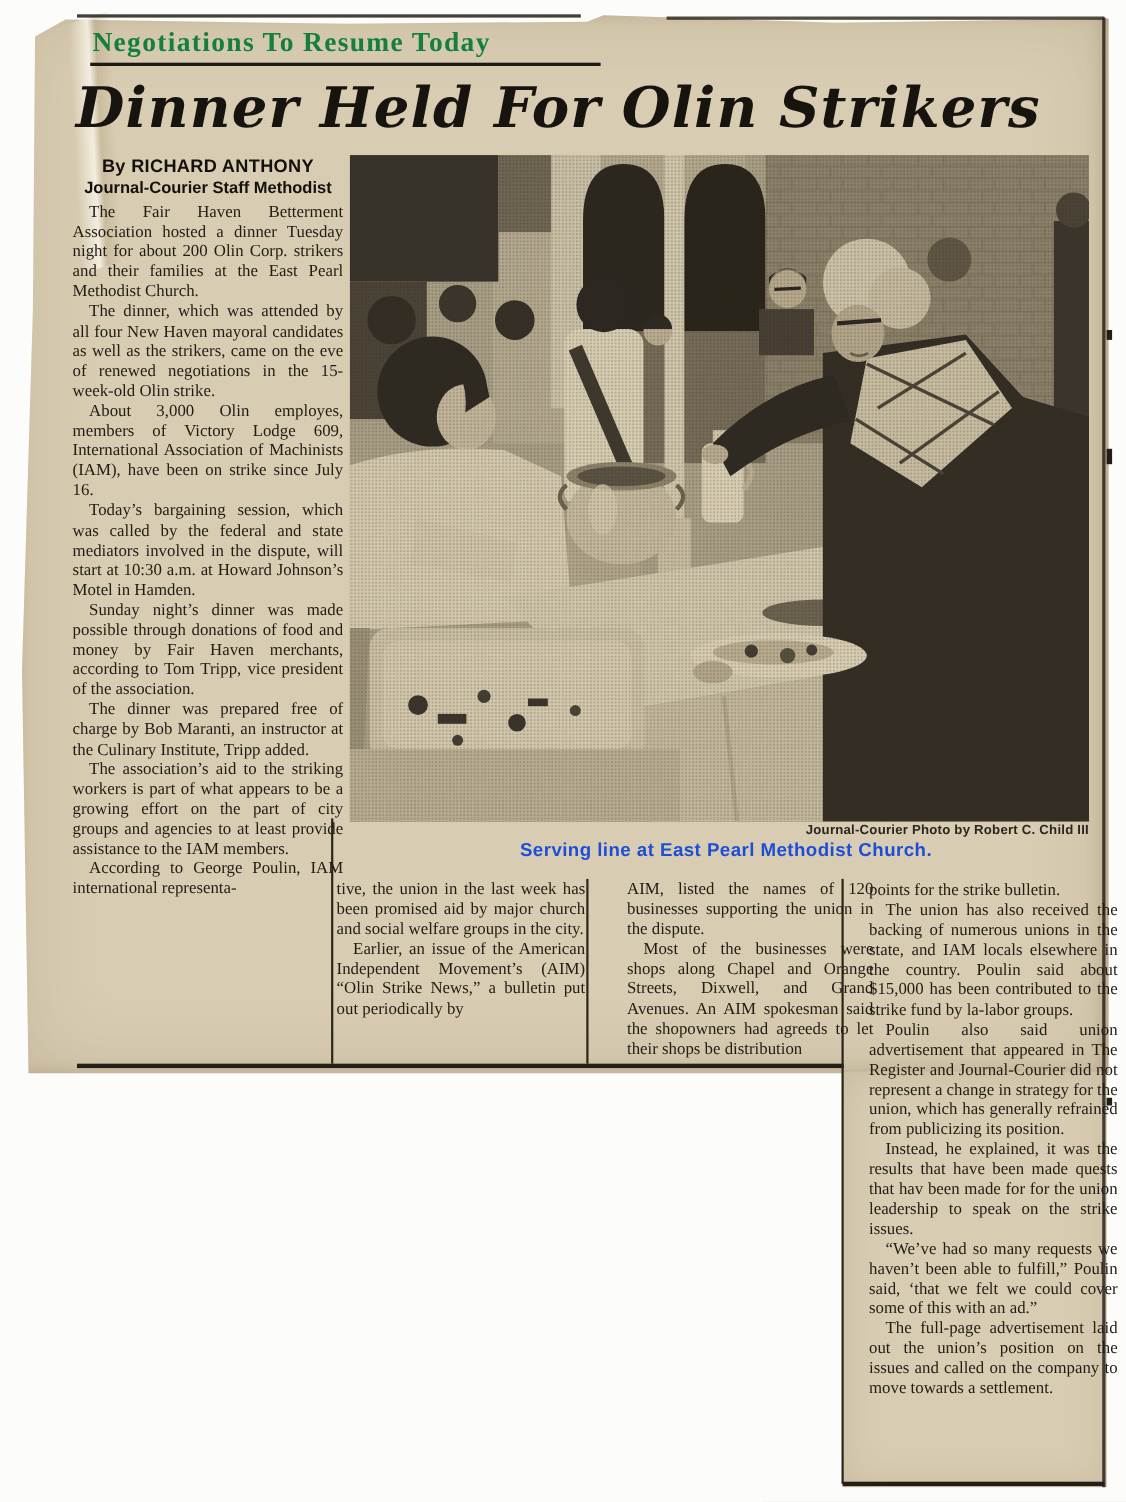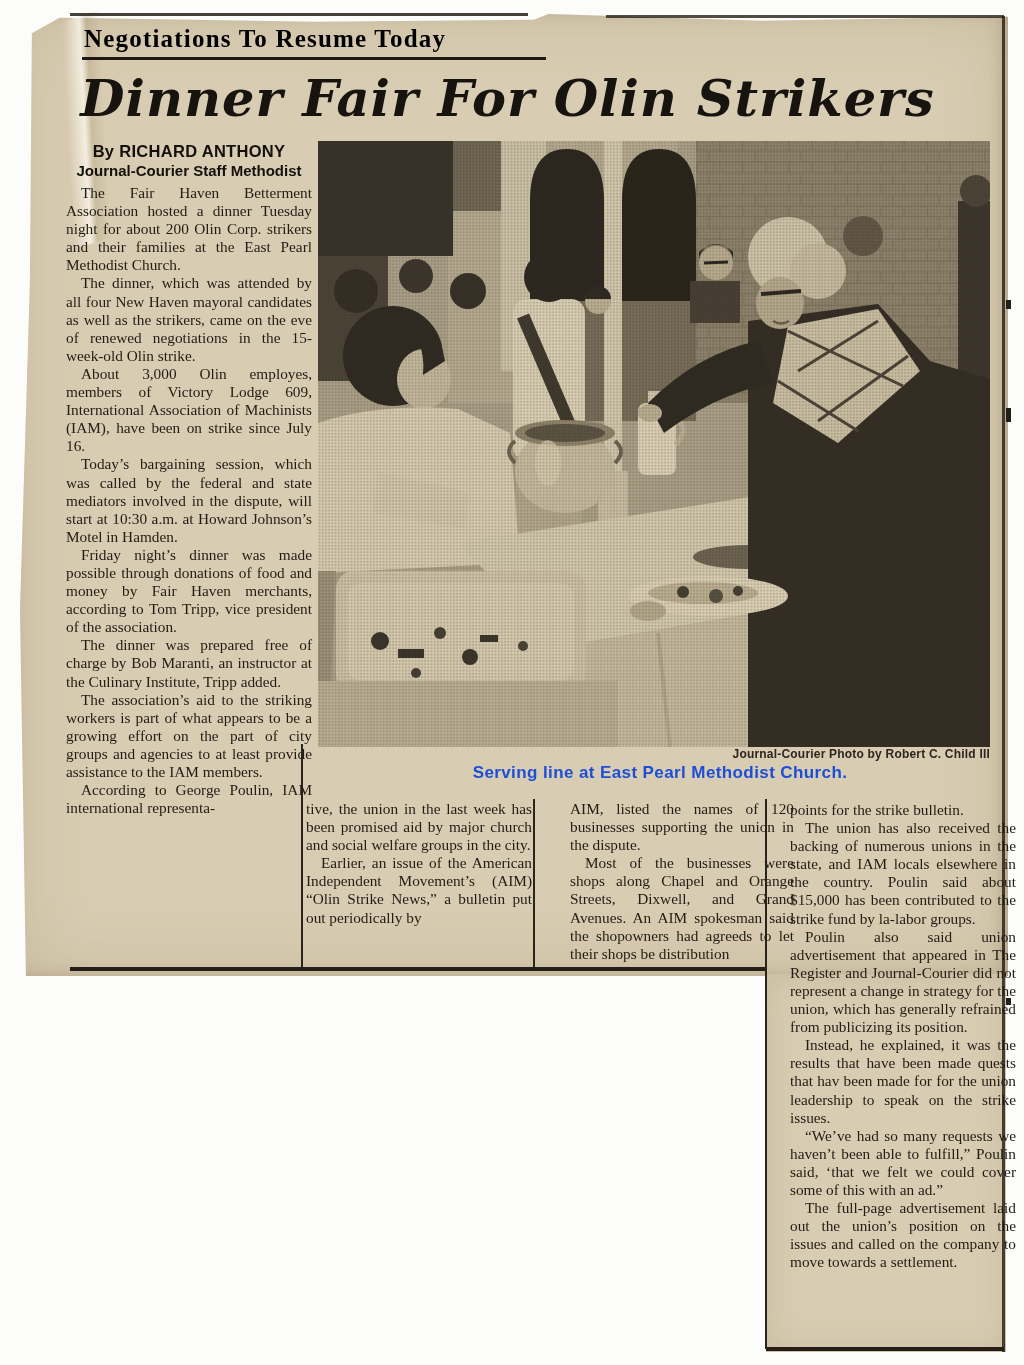--- a/index.html
+++ b/index.html
@@ -19,21 +19,21 @@
   .rule-right{left:1002px;top:16px;width:3px;height:1336px;opacity:.82;}
   .rule-bottom-main{left:70px;top:967px;width:697px;height:4px;}
   .rule-bottom-strip{left:766px;top:1347px;width:238px;height:4px;}
   .vrule{position:absolute;width:2px;background:#2a251c;}
   .vrule-1{left:301px;top:744px;height:223px;}
   .vrule-2{left:533px;top:799px;height:168px;}
   .vrule-3{left:765px;top:799px;height:550px;}
   .edge-mark{position:absolute;left:1006px;width:5px;height:9px;background:#241f16;}
   
   .kicker{position:absolute;left:84px;top:25px;font-family:"Liberation Serif",serif;font-weight:bold;
-          font-size:25px;letter-spacing:1.2px;color:#000000;}
+          font-size:25px;letter-spacing:1.2px;color:#15803d;}
   .kicker-rule{position:absolute;left:82px;top:57px;width:464px;height:3px;background:#1c1812;}
   .headline{position:absolute;left:55px;top:68px;width:905px;margin:0;text-align:center;
             font-family:"DejaVu Serif","Liberation Serif",serif;font-style:italic;font-weight:bold;
             font-size:51px;color:#17130e;letter-spacing:1px;white-space:nowrap;}
   
   .col{position:absolute;color:#211c14;font-size:15.3px;line-height:18.1px;text-align:justify;}
   .col p{margin:0;text-indent:15px;}
   .col.continuation p:first-child{text-indent:0;}
   .byline{font-family:"Liberation Sans",sans-serif;font-weight:bold;font-size:16.5px;line-height:20px;
           text-align:center;letter-spacing:.3px;color:#14100b;}
@@ -67,31 +67,31 @@
   <div class="rule rule-bottom-strip"></div>
   <div class="vrule vrule-1"></div>
   <div class="vrule vrule-2"></div>
   <div class="vrule vrule-3"></div>
   <div class="edge-mark" style="top:300px;"></div>
   <div class="edge-mark" style="top:408px;height:14px;"></div>
   <div class="edge-mark" style="top:998px;height:7px;"></div>
 
   <div class="kicker">Negotiations To Resume Today</div>
   <div class="kicker-rule"></div>
-  <h1 class="headline">Dinner Fair For Olin Strikers</h1>
+  <h1 class="headline">Dinner Held For Olin Strikers</h1>
 
   <div class="col col1">
     <div class="byline">By RICHARD ANTHONY</div>
     <div class="byline-title">Journal-Courier Staff Methodist</div>
     <div>
         <p>The Fair Haven Betterment Association hosted a dinner Tuesday night for about 200 Olin Corp. strikers and their families at the East Pearl Methodist Church.</p>
         <p>The dinner, which was attended by all four New Haven mayoral candidates as well as the strikers, came on the eve of renewed negotiations in the 15-week-old Olin strike.</p>
         <p>About 3,000 Olin employes, members of Victory Lodge 609, International Association of Machinists (IAM), have been on strike since July 16.</p>
         <p>Today’s bargaining session, which was called by the federal and state mediators involved in the dispute, will start at 10:30 a.m. at Howard Johnson’s Motel in Hamden.</p>
-        <p>Friday night’s dinner was made possible through donations of food and money by Fair Haven merchants, according to Tom Tripp, vice president of the association.</p>
+        <p>Sunday night’s dinner was made possible through donations of food and money by Fair Haven merchants, according to Tom Tripp, vice president of the association.</p>
         <p>The dinner was prepared free of charge by Bob Maranti, an instructor at the Culinary Institute, Tripp added.</p>
         <p>The association’s aid to the striking workers is part of what appears to be a growing effort on the part of city groups and agencies to at least provide assistance to the IAM members.</p>
         <p>According to George Poulin, IAM international representa-</p>
       </div>
   </div>
 
   <div class="photo">
     <svg viewBox="0 0 672 606" preserveAspectRatio="none">
       <defs>
         <pattern id="halftone" width="3.2" height="3.2" patternUnits="userSpaceOnUse">

